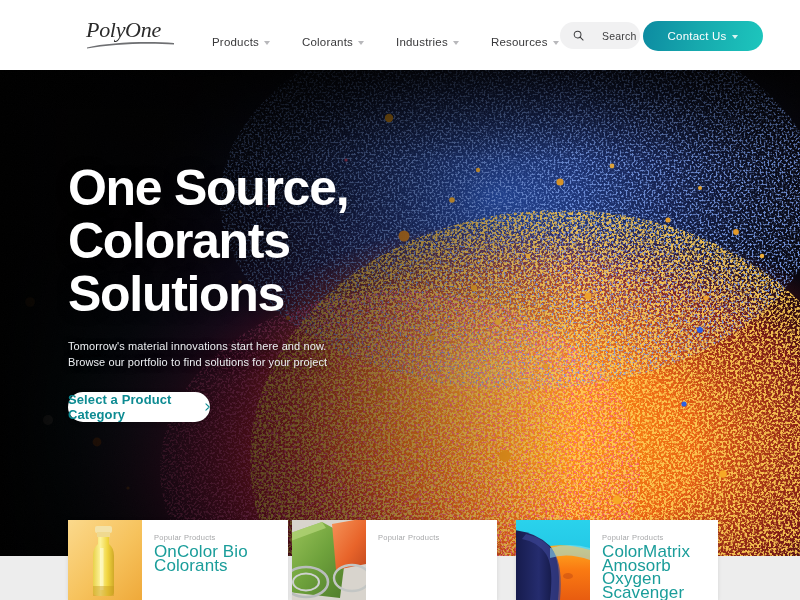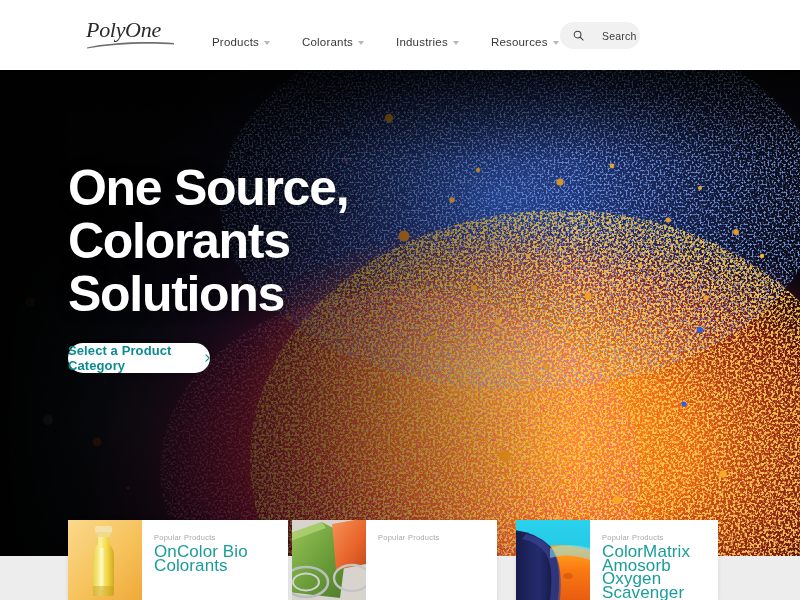--- a/index.html
+++ b/index.html
@@ -225,20 +225,24 @@
   </div>
 
   <div class="search-pill">
     <svg class="sicon" viewBox="0 0 12 12">
       <circle cx="5" cy="5" r="3.7" fill="none" stroke="#3c3c3e" stroke-width="1.1"></circle>
       <line x1="7.8" y1="7.8" x2="11" y2="11" stroke="#3c3c3e" stroke-width="1.1" stroke-linecap="round"></line>
     </svg>
     <span class="search-label">Search</span>
   </div>
 
+  <div class="contact-btn">
+    <span class="contact-label">Contact Us</span>
+    <span class="caret-white"></span>
+  </div>
 </div>
 
 <div class="hero">
   <svg class="hero-canvas" viewBox="0 0 800 486" preserveAspectRatio="none">
     <defs>
       <radialGradient id="gOrange" cx="68%" cy="78%" r="48%">
         <stop offset="0%" stop-color="#ffa012" stop-opacity="1"></stop>
         <stop offset="40%" stop-color="#fb6a14" stop-opacity="0.92"></stop>
         <stop offset="75%" stop-color="#d2281f" stop-opacity="0.55"></stop>
         <stop offset="100%" stop-color="#8a1020" stop-opacity="0"></stop>
@@ -377,20 +381,24 @@
       <rect width="800" height="486" filter="url(#grain)" fill="#ffffff" opacity="0.05"></rect>
     </g>
   </svg>
 
   <div class="hero-content">
     <div class="hero-title">
       <div>One Source,</div>
       <div>Colorants</div>
       <div>Solutions</div>
     </div>
+    <div class="hero-sub">
+      <div>Tomorrow's material innovations start here and now.</div>
+      <div>Browse our portfolio to find solutions for your project</div>
+    </div>
     <div class="cta">
       <span class="cta-label">Select a Product Category</span>
       <svg class="chev" viewBox="0 0 7 10">
         <path d="M1.2 1 L5.4 5 L1.2 9" fill="none" stroke="#0d8b92" stroke-width="1.4" stroke-linecap="round" stroke-linejoin="round"></path>
       </svg>
     </div>
   </div>
 </div>
 
 <div class="bottom-strip"></div>

